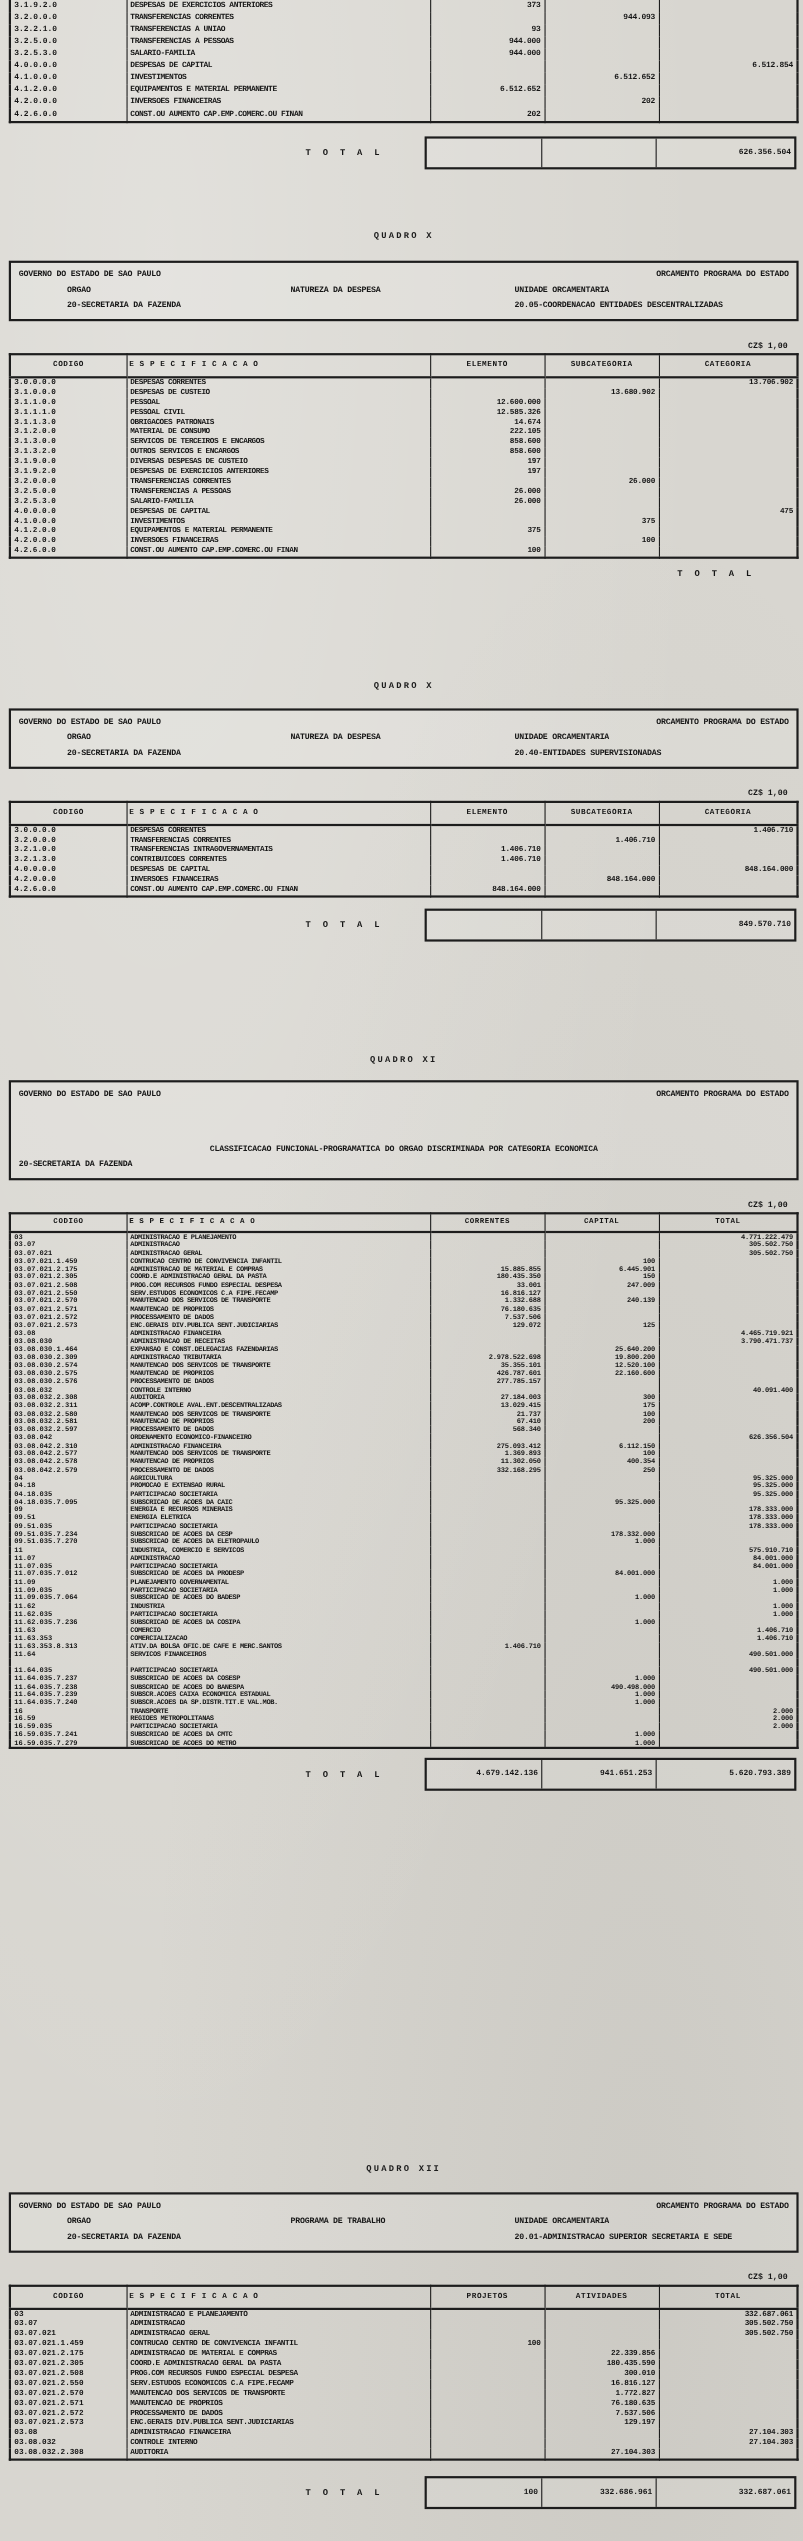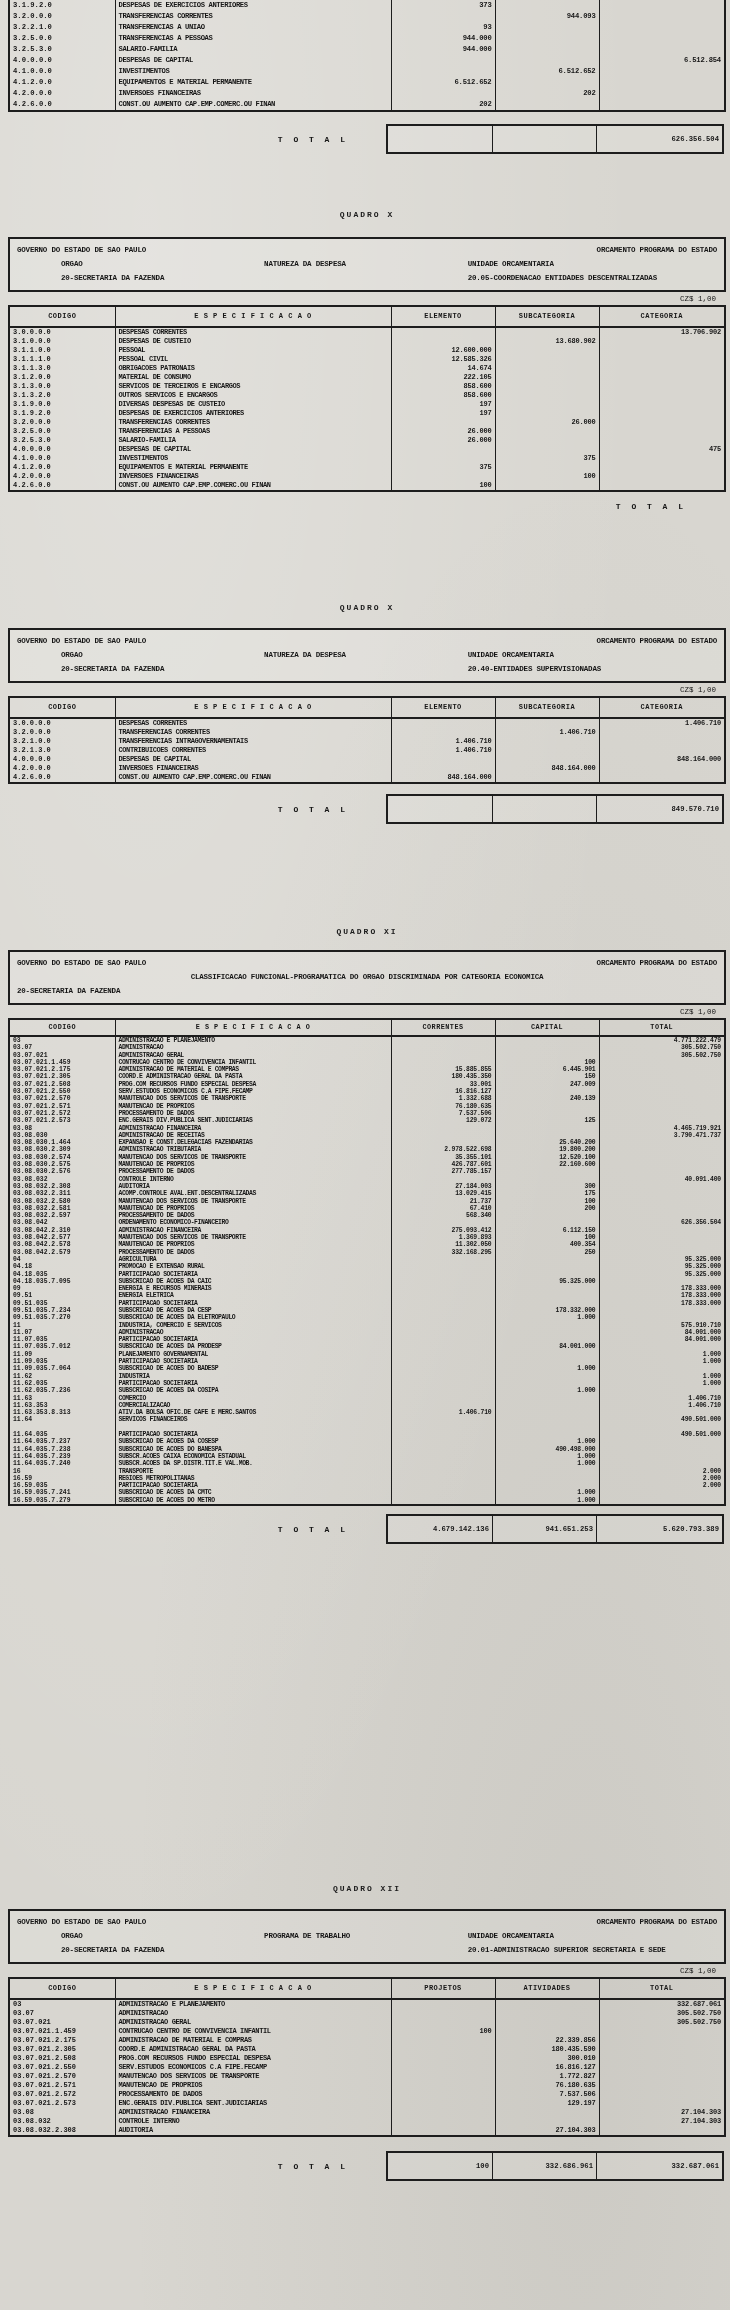--- a/index.html
+++ b/index.html
@@ -20,44 +20,44 @@
   }
   
   .hdr-box{
     border:2px solid #1d1d1d;background:rgba(255,255,255,.12);
     padding:4px 7px 5px 7px;font-size:7.5px;font-weight:700;line-height:14px;
     letter-spacing:-.2px;
   }
   .hdr-line1{display:flex;justify-content:space-between;}
   .hdr-line2,.hdr-line3{display:grid;grid-template-columns:27% 35% 38%;margin-left:44px;}
   .hdr-line2 .mid{text-align:left;padding-left:26px;}
-  .hdr-center{text-align:center;}
+  .hdr-center{text-align:center;margin-top:36px;}
   .currency{
-    text-align:right;font-size:7.5px;font-weight:400;padding:3px 10px 2px 0;
+    text-align:right;font-size:7.5px;font-weight:700;padding:3px 10px 2px 0;margin-top:16px;
   }
   
   table.budget{
     border-collapse:collapse;table-layout:fixed;width:716px;
     font-size:7px;font-weight:700;line-height:9px;
   }
   table.budget{border:2px solid #1d1d1d;}
   table.budget.cut-top{border-top:none;}
   table.budget th{
     border-bottom:2px solid #1d1d1d;font-size:7px;font-weight:700;
     padding:5px 2px;letter-spacing:.5px;white-space:nowrap;overflow:hidden;
   }
   table.budget td{
     padding:0 3px;white-space:nowrap;overflow:hidden;vertical-align:top;
   }
   .v{border-left:1.5px solid #1d1d1d;}
   .c-code{text-align:left;}
   .c-spec{text-align:left;letter-spacing:-.4px;}
   .c-num{text-align:right;letter-spacing:-.2px;}
   th.c-code{text-align:center;}
-  th.c-spec{text-align:center;letter-spacing:3px;}
+  th.c-spec{letter-spacing:3px;}
   th.c-num{text-align:center;}
   table.t-top td{height:11px;line-height:11px;font-size:7.2px;}
   table.t-mid td{height:9px;line-height:9px;}
   table.t-fine{font-size:6.4px;}
   table.t-fine th{font-size:6.8px;padding:3px 2px;}
   table.t-fine td{height:7.3px;line-height:7.3px;font-size:6.4px;}
   
   .total-wrap{display:flex;justify-content:flex-end;align-items:center;width:716px;}
   .total-label{
     font-size:8px;font-weight:700;letter-spacing:3px;margin-right:38px;

